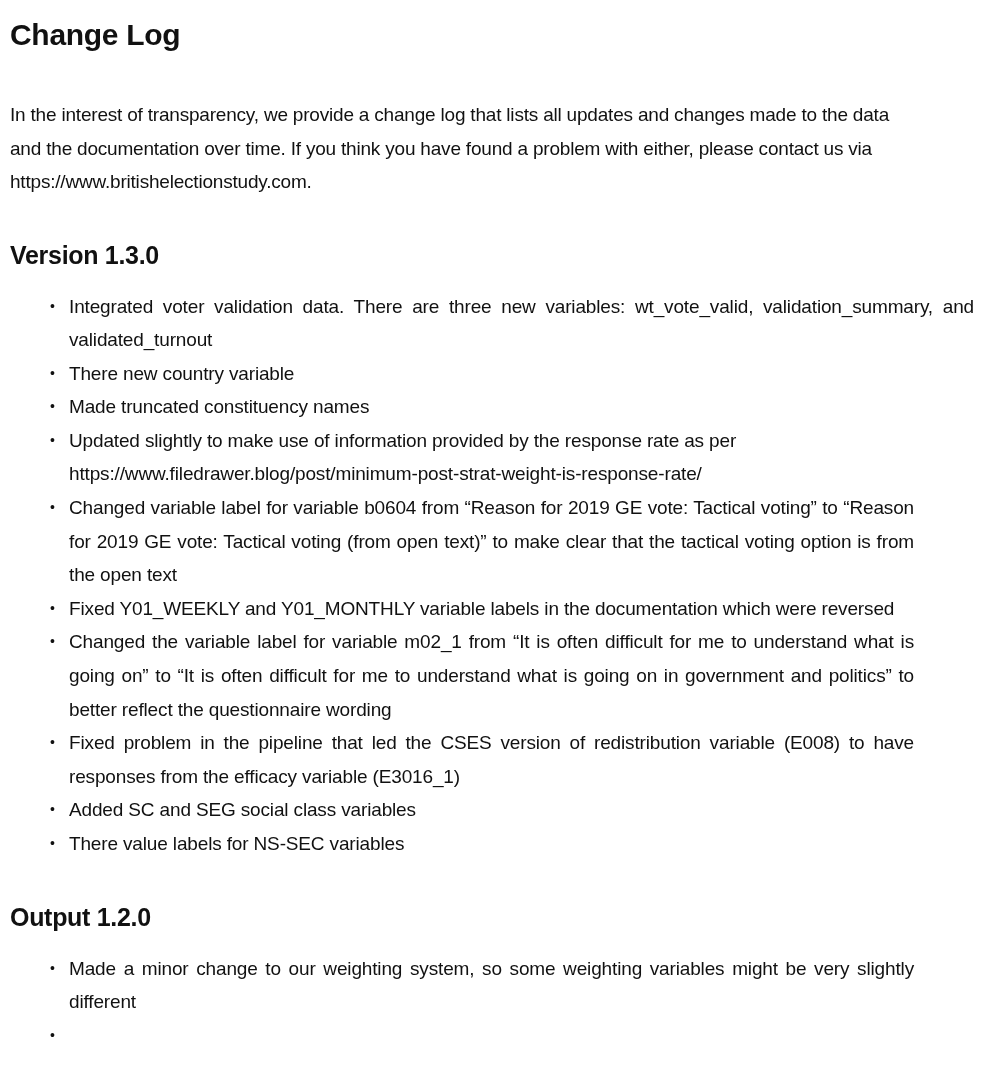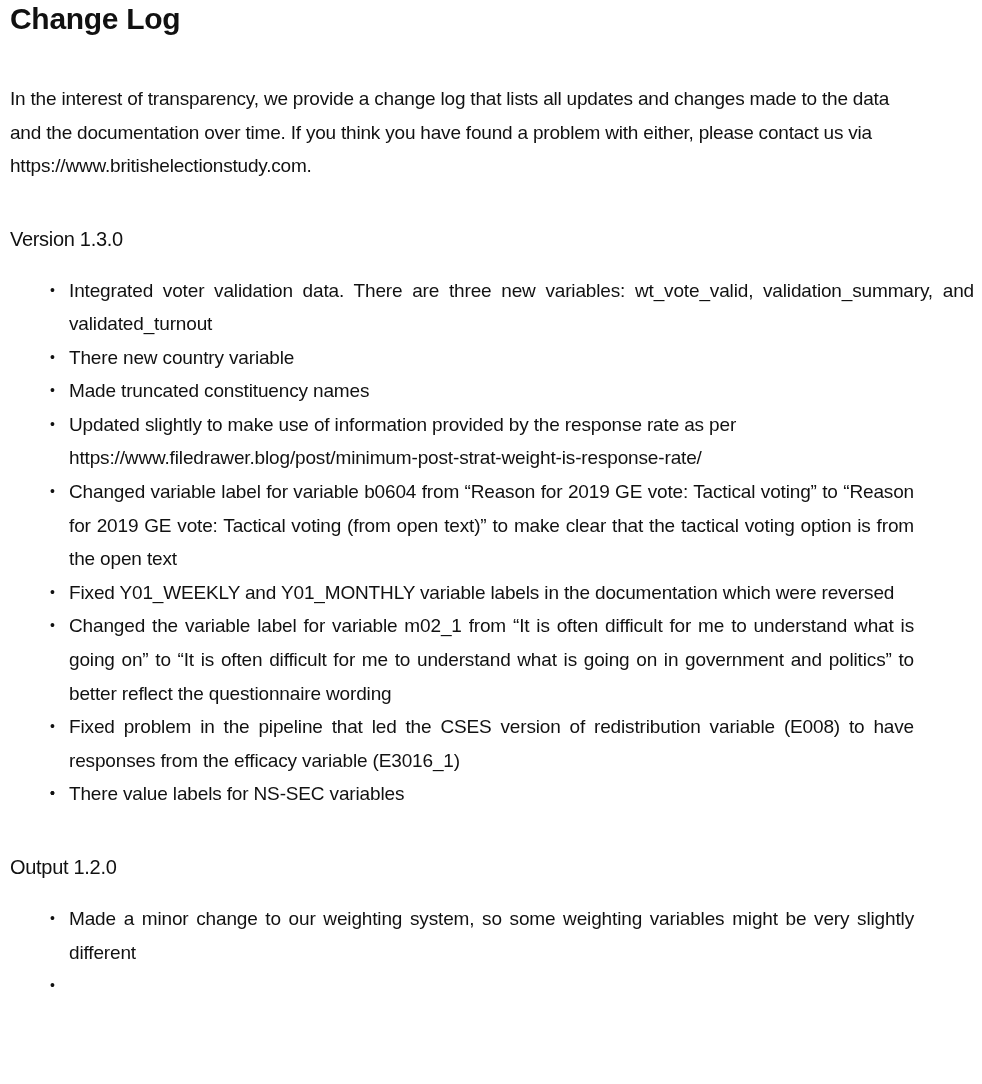--- a/index.html
+++ b/index.html
@@ -15,33 +15,33 @@
       color: #111111;
     }
     .page {
       padding: 0 0 0 10px;
       width: 904px;
     }
     h1.title {
       font-size: 30px;
       font-weight: bold;
       margin: 0;
-      padding-top: 0;
+      padding-top: 16px;
       line-height: 38px;
       letter-spacing: -0.3px;
     }
     p.intro {
       font-size: 19px;
       line-height: 33.5px;
       margin: 44px 0 0 0;
       letter-spacing: -0.2px;
     }
     h2.version {
-      font-size: 20px;
-      font-weight: normal;
+      font-size: 25px;
+      font-weight: bold;
       margin: 40px 0 0 0;
       line-height: 33px;
       letter-spacing: -0.3px;
     }
     ul.changes {
       list-style: none;
       margin: 18px 0 0 0;
       padding: 0 0 0 59px;
     }
     ul.changes li {
@@ -73,21 +73,21 @@
     <h2 class="version">Version 1.3.0</h2>
     <ul class="changes">
       <li class="wide"><span class="bullet">•</span><span>Integrated voter validation data. There are three new variables: wt_vote_valid, validation_summary, and validated_turnout</span></li>
       <li><span class="bullet">•</span><span>There new country variable</span></li>
       <li><span class="bullet">•</span><span>Made truncated constituency names</span></li>
       <li style="word-break: break-all; text-align: left;"><span class="bullet">•</span><span style="word-break: normal;">Updated slightly to make use of information provided by the response rate as per https://www.filedrawer.blog/post/minimum-post-strat-weight-is-response-rate/</span></li>
       <li><span class="bullet">•</span><span>Changed variable label for variable b0604 from “Reason for 2019 GE vote:  Tactical voting” to “Reason for 2019 GE vote: Tactical voting (from open text)” to make clear that the tactical voting option is from the open text</span></li>
       <li><span class="bullet">•</span><span>Fixed Y01_WEEKLY and Y01_MONTHLY variable labels in the documentation which were reversed</span></li>
       <li><span class="bullet">•</span><span>Changed the variable label for variable m02_1 from “It is often difficult for me to understand what is going on” to “It is often difficult for me to understand what is going on in government and politics” to better reflect the questionnaire wording</span></li>
       <li><span class="bullet">•</span><span>Fixed problem in the pipeline that led the CSES version of redistribution variable (E008) to have responses from the efficacy variable (E3016_1)</span></li>
-      <li><span class="bullet">•</span></li>
+      <li><span class="bullet">•</span><span>Added SC and SEG social class variables</span></li>
       <li><span class="bullet">•</span><span>There value labels for NS-SEC variables</span></li>
     </ul>
   </section>
 
   <section>
     <h2 class="version">Output 1.2.0</h2>
     <ul class="changes">
       <li><span class="bullet">•</span><span>Made a minor change to our weighting system, so some weighting variables might be very slightly different</span></li>
       <li><span class="bullet">•</span></li>
     </ul>

